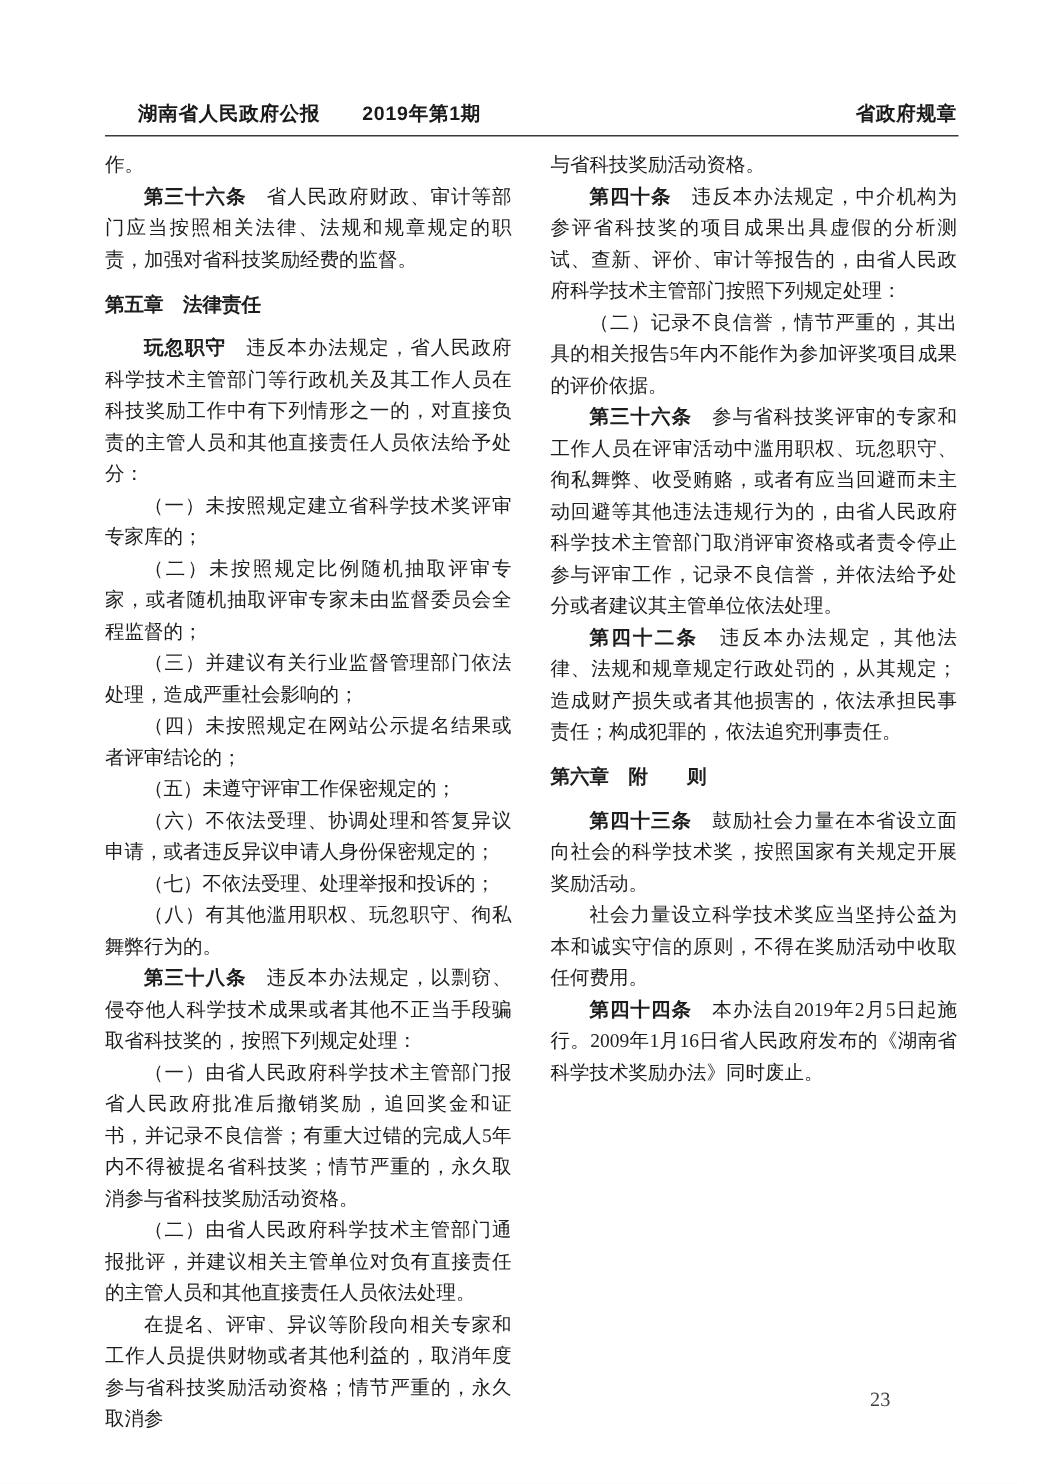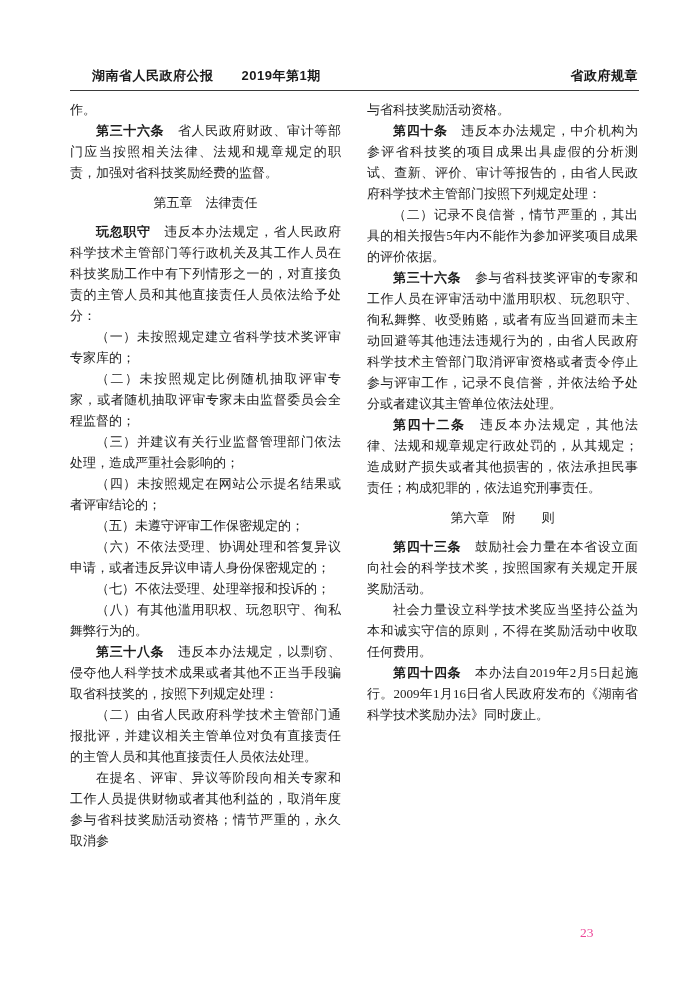--- a/index.html
+++ b/index.html
@@ -50,31 +50,31 @@
     color: #1d1d1d;
   }
   .col p { margin: 0; }
   .para { text-indent: 2em; }
   .cont { text-indent: 0; }
   .art {
     font-family: Liberation Serif, serif;
     font-weight: bold;
   }
   .chapter {
-    text-align: center;
+    text-align: left;
     text-indent: 0;
     font-family: "Liberation Sans", "DejaVu Sans", sans-serif;
-    font-weight: normal;
+    font-weight: bold;
     margin: 9px 0 8px 0 !important;
   }
   .page-num {
     position: absolute;
     top: 925px; left: 580px;
     font-size: 13.5px;
-    color: #ec4899;
+    color: #404040;
   }
 </style>
 </head>
 <body>
 
 <div class="page">
 
   <div class="header">
     <span class="h-left">湖南省人民政府公报</span>
     <span class="h-issue">2019年第1期</span>
@@ -91,20 +91,21 @@
       <p class="para"><b class="art">玩忽职守</b><span>　违反本办法规定，省人民政府科学技术主管部门等行政机关及其工作人员在科技奖励工作中有下列情形之一的，对直接负责的主管人员和其他直接责任人员依法给予处分：</span></p>
       <p class="para"><b class="art"></b><span>（一）未按照规定建立省科学技术奖评审专家库的；</span></p>
       <p class="para"><b class="art"></b><span>（二）未按照规定比例随机抽取评审专家，或者随机抽取评审专家未由监督委员会全程监督的；</span></p>
       <p class="para"><b class="art"></b><span>（三）并建议有关行业监督管理部门依法处理，造成严重社会影响的；</span></p>
       <p class="para"><b class="art"></b><span>（四）未按照规定在网站公示提名结果或者评审结论的；</span></p>
       <p class="para"><b class="art"></b><span>（五）未遵守评审工作保密规定的；</span></p>
       <p class="para"><b class="art"></b><span>（六）不依法受理、协调处理和答复异议申请，或者违反异议申请人身份保密规定的；</span></p>
       <p class="para"><b class="art"></b><span>（七）不依法受理、处理举报和投诉的；</span></p>
       <p class="para"><b class="art"></b><span>（八）有其他滥用职权、玩忽职守、徇私舞弊行为的。</span></p>
       <p class="para"><b class="art">第三十八条</b><span>　违反本办法规定，以剽窃、侵夺他人科学技术成果或者其他不正当手段骗取省科技奖的，按照下列规定处理：</span></p>
+      <p class="para"><b class="art"></b><span>（一）由省人民政府科学技术主管部门报省人民政府批准后撤销奖励，追回奖金和证书，并记录不良信誉；有重大过错的完成人5年内不得被提名省科技奖；情节严重的，永久取消参与省科技奖励活动资格。</span></p>
       <p class="para"><b class="art"></b><span>（二）由省人民政府科学技术主管部门通报批评，并建议相关主管单位对负有直接责任的主管人员和其他直接责任人员依法处理。</span></p>
       <p class="para"><b class="art"></b><span>在提名、评审、异议等阶段向相关专家和工作人员提供财物或者其他利益的，取消年度参与省科技奖励活动资格；情节严重的，永久取消参</span></p>
     </div>
 
     <div class="col">
       <p class="cont"><b class="art"></b><span>与省科技奖励活动资格。</span></p>
       <p class="para"><b class="art">第四十条</b><span>　违反本办法规定，中介机构为参评省科技奖的项目成果出具虚假的分析测试、查新、评价、审计等报告的，由省人民政府科学技术主管部门按照下列规定处理：</span></p>
       <p class="para"><b class="art"></b><span>（二）记录不良信誉，情节严重的，其出具的相关报告5年内不能作为参加评奖项目成果的评价依据。</span></p>
       <p class="para"><b class="art">第三十六条</b><span>　参与省科技奖评审的专家和工作人员在评审活动中滥用职权、玩忽职守、徇私舞弊、收受贿赂，或者有应当回避而未主动回避等其他违法违规行为的，由省人民政府科学技术主管部门取消评审资格或者责令停止参与评审工作，记录不良信誉，并依法给予处分或者建议其主管单位依法处理。</span></p>
       <p class="para"><b class="art">第四十二条</b><span>　违反本办法规定，其他法律、法规和规章规定行政处罚的，从其规定；造成财产损失或者其他损害的，依法承担民事责任；构成犯罪的，依法追究刑事责任。</span></p>

